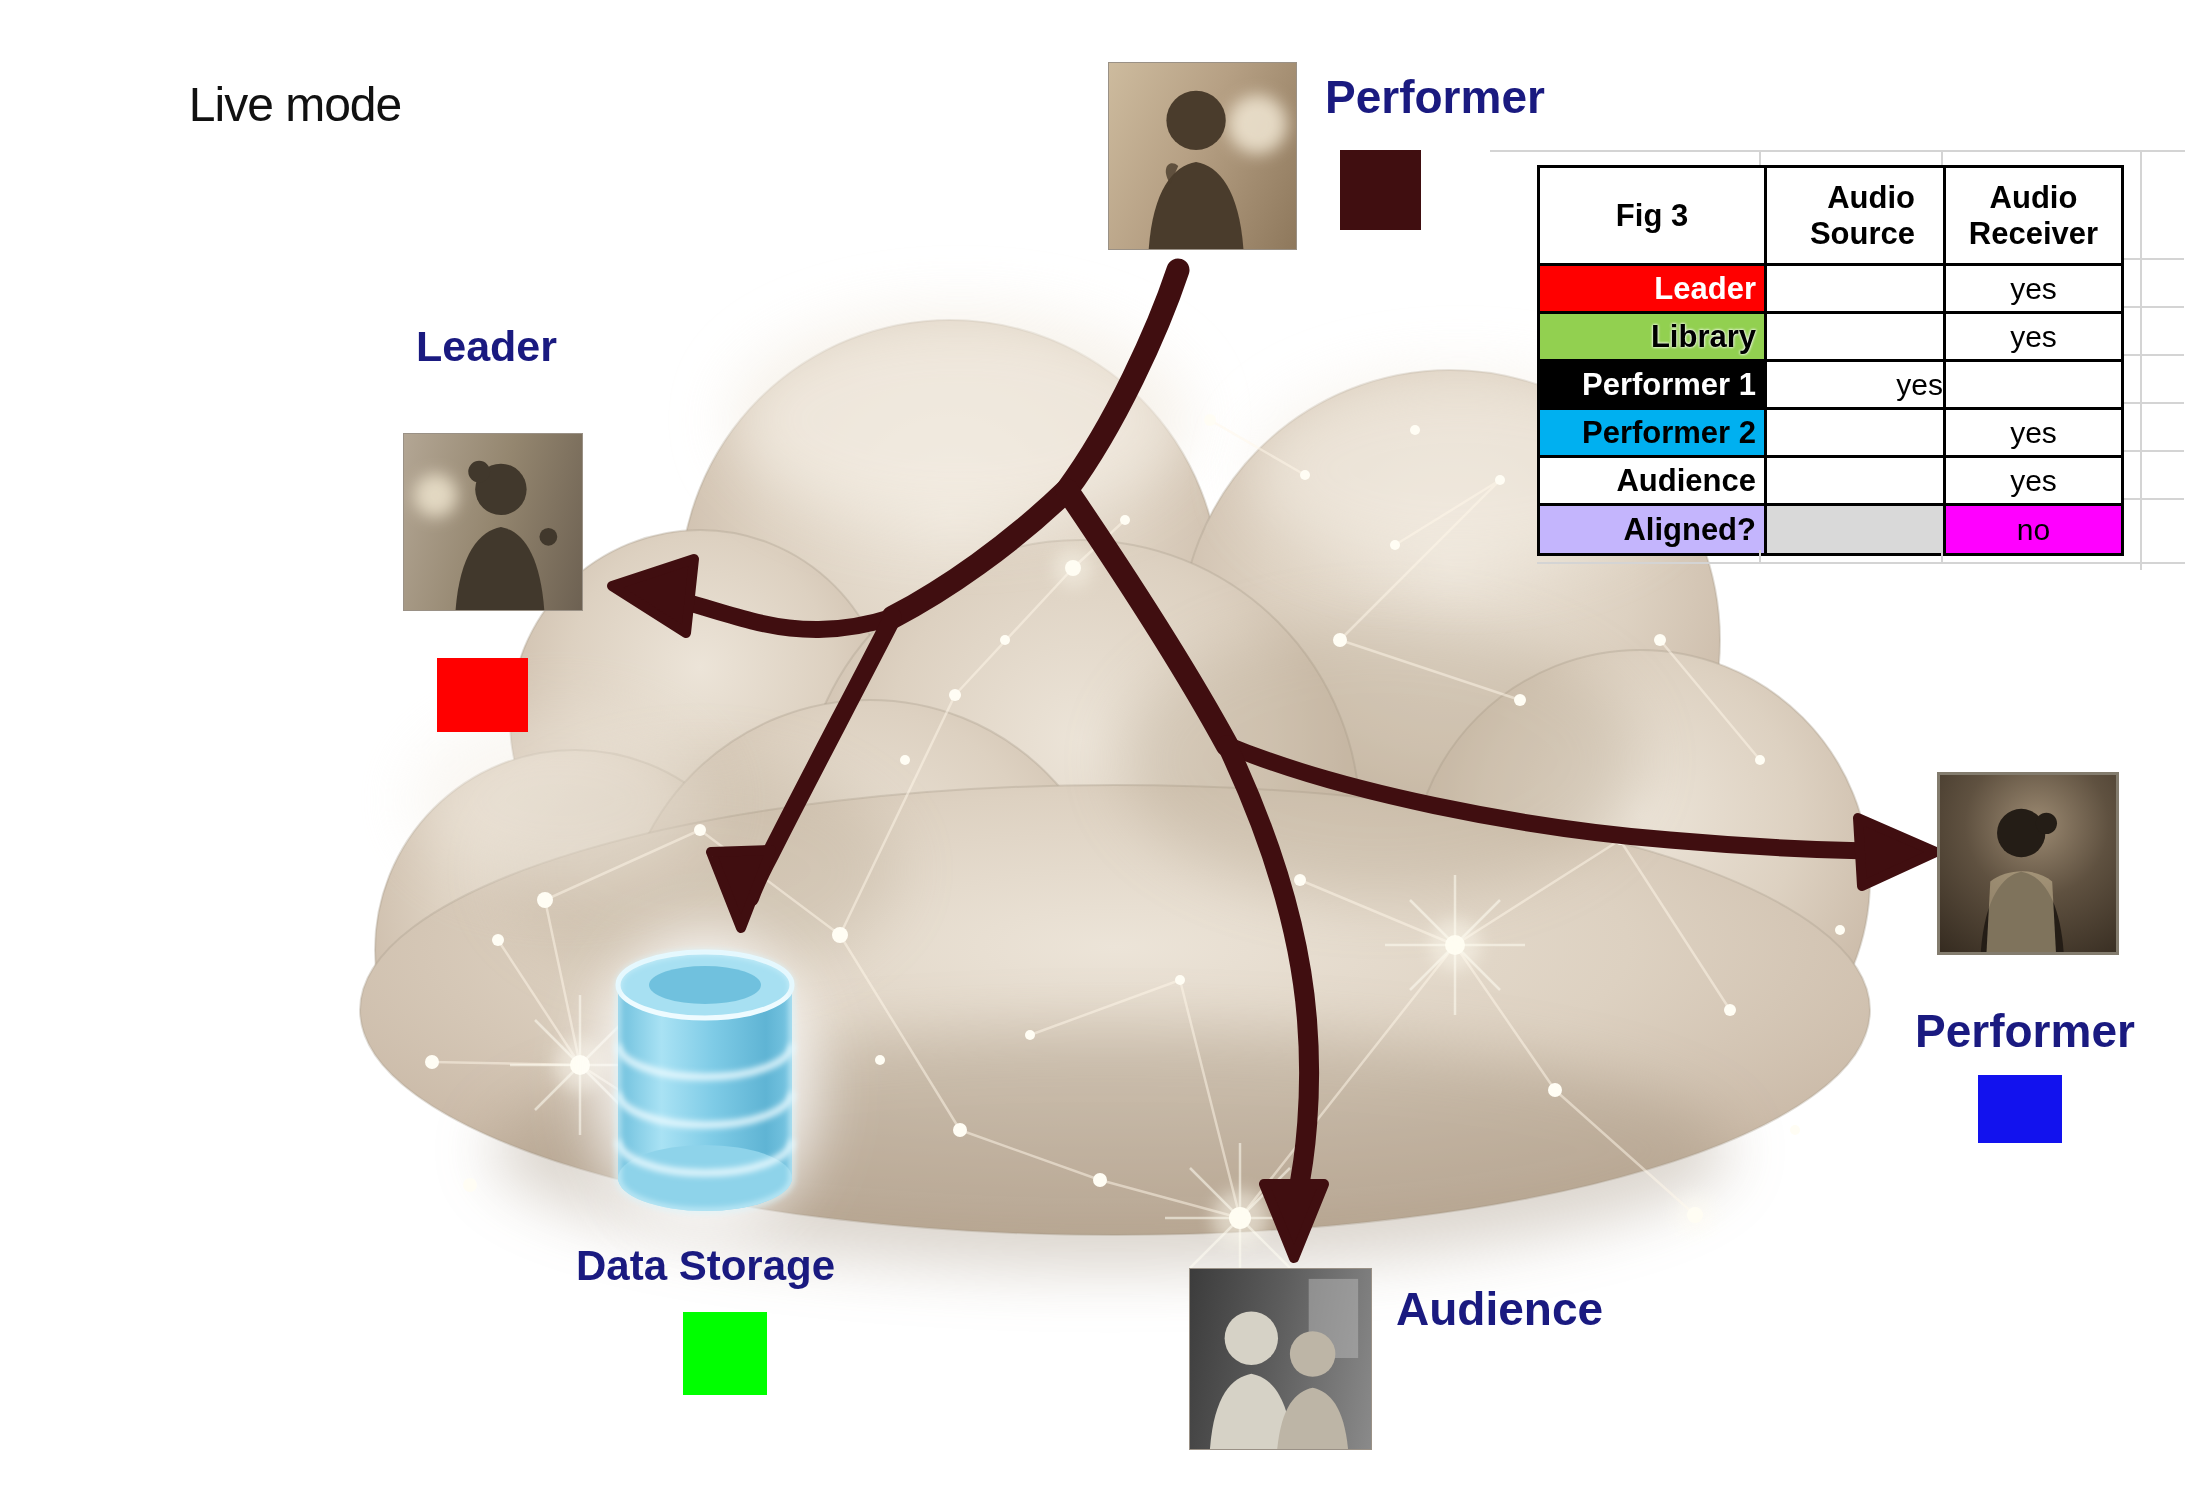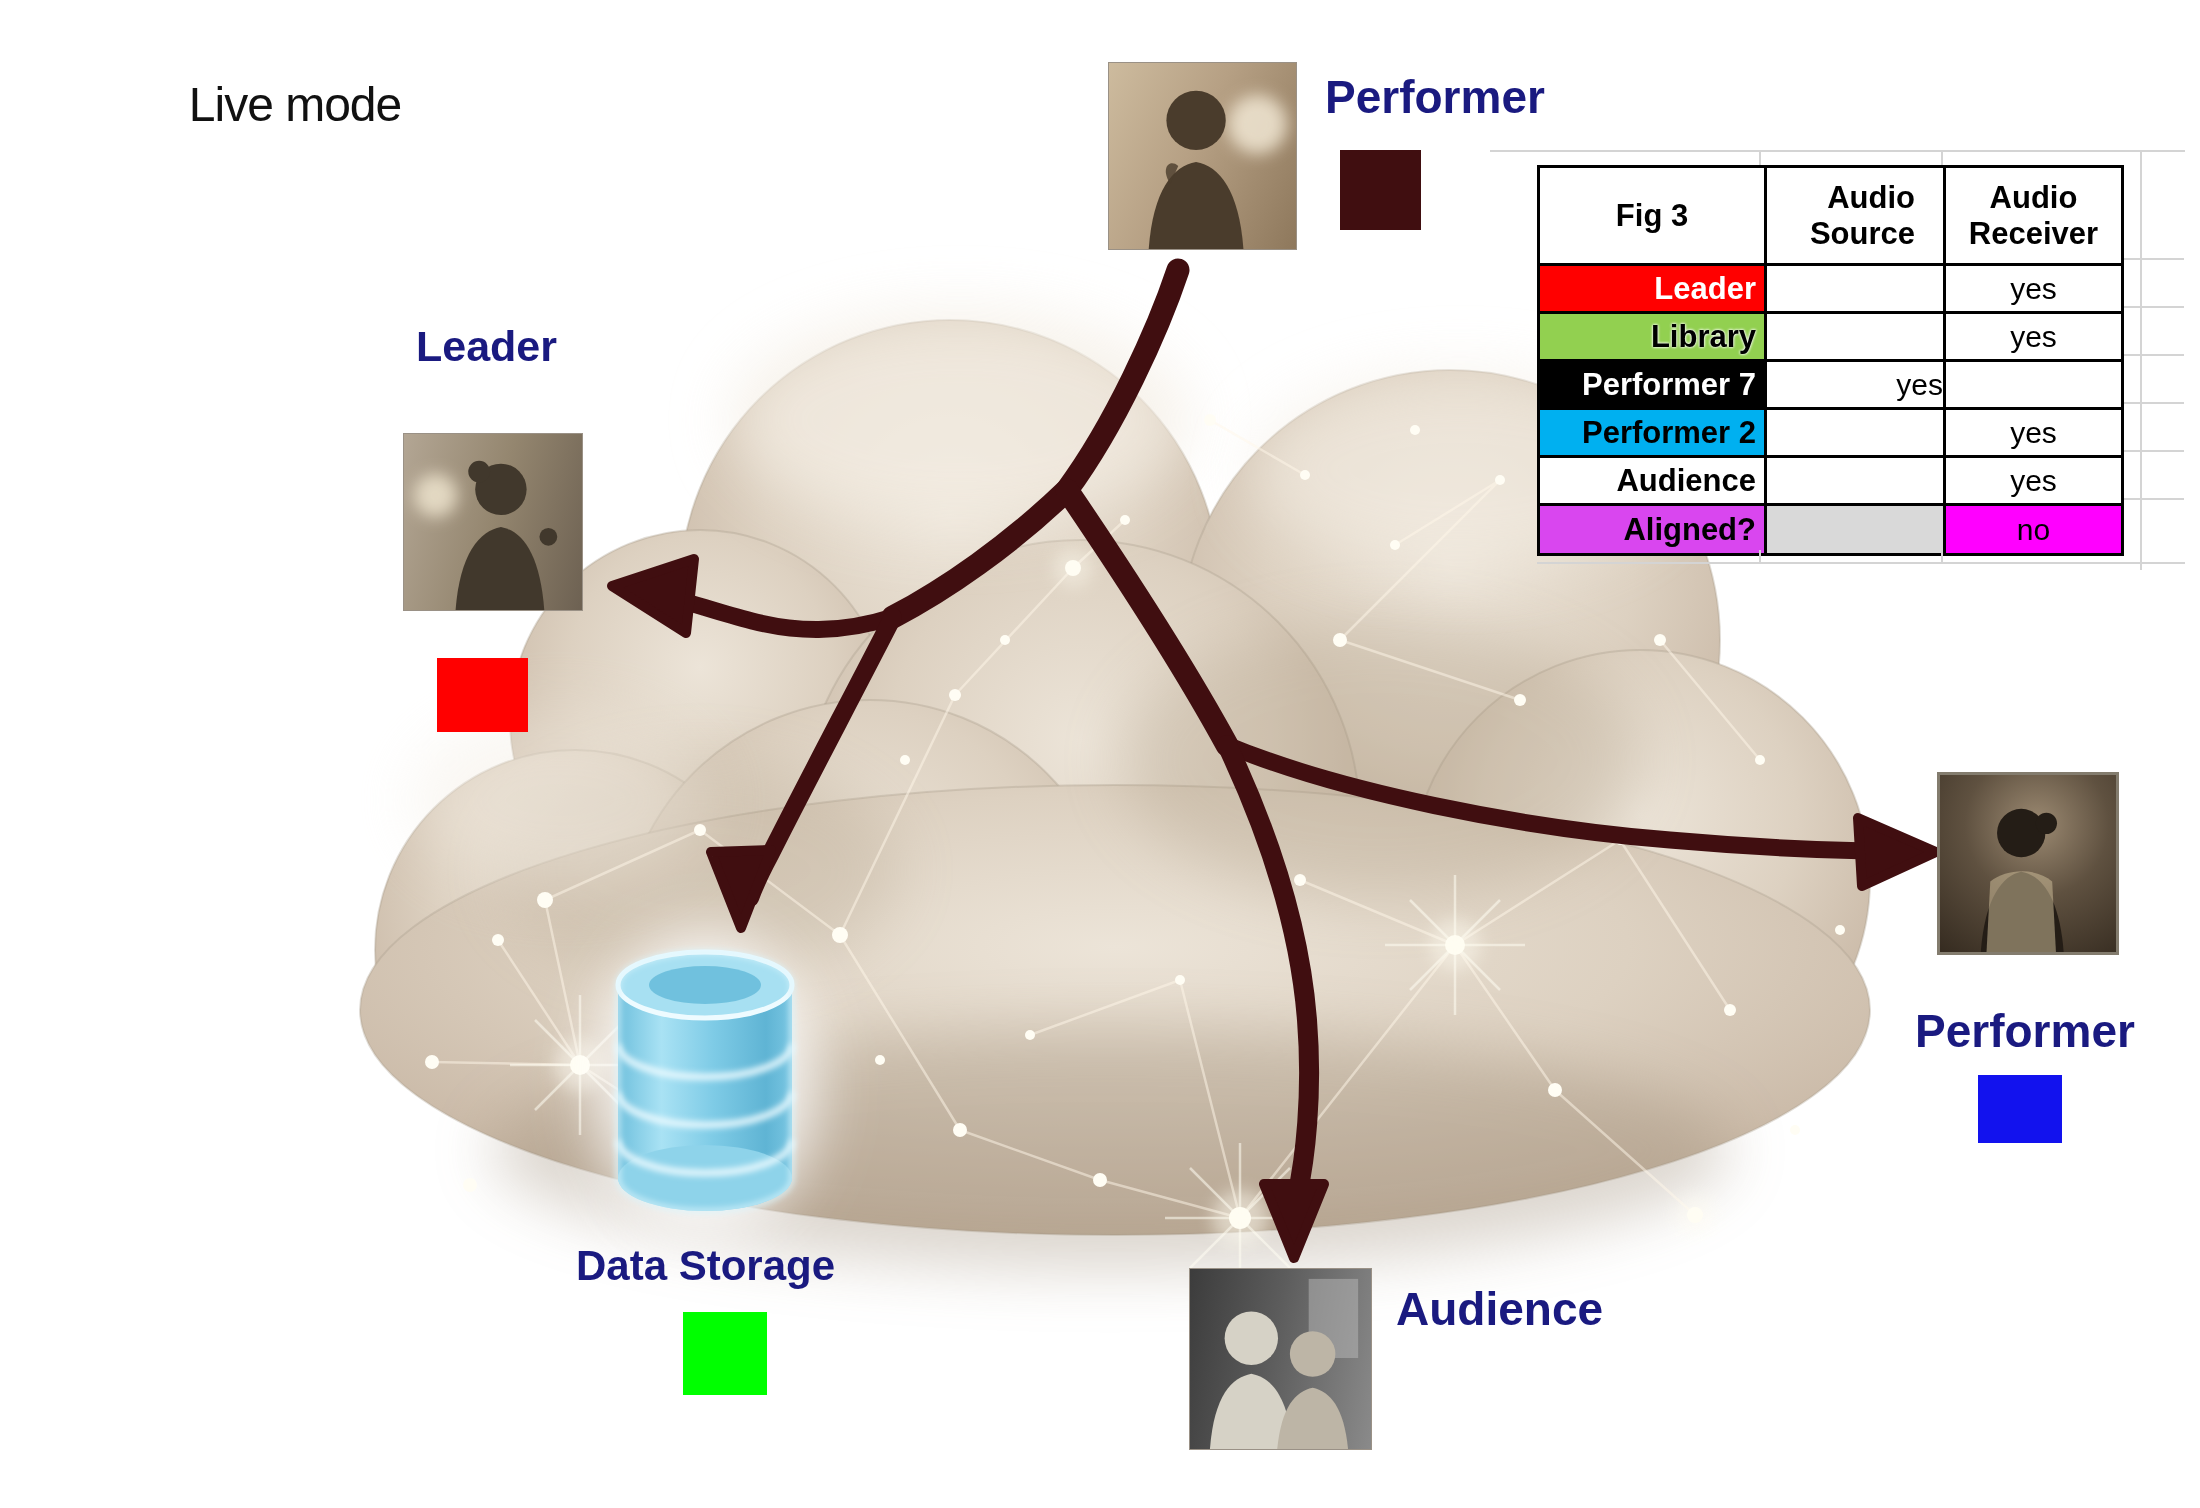--- a/index.html
+++ b/index.html
@@ -272,36 +272,36 @@
     <td class="c0 lblcell" style="background-color: rgb(255, 0, 0); color: rgb(255, 255, 255);">Leader</td>
     <td class="c1 valcell" style="background-color: rgb(255, 255, 255);"></td>
     <td class="c2 valcell" style="background-color: rgb(255, 255, 255);">yes</td>
   </tr>
   <tr>
     <td class="c0 lblcell halo" style="background-color: rgb(146, 208, 80); color: rgb(0, 0, 0);">Library</td>
     <td class="c1 valcell" style="background-color: rgb(255, 255, 255);"></td>
     <td class="c2 valcell" style="background-color: rgb(255, 255, 255);">yes</td>
   </tr>
   <tr>
-    <td class="c0 lblcell" style="background-color: rgb(0, 0, 0); color: rgb(255, 255, 255);">Performer 7</td>
+    <td class="c0 lblcell" style="background-color: rgb(0, 0, 0); color: rgb(255, 255, 255);">Performer 1</td>
     <td class="c1 valcell" style="background-color: rgb(255, 255, 255);">yes</td>
     <td class="c2 valcell" style="background-color: rgb(255, 255, 255);"></td>
   </tr>
   <tr>
     <td class="c0 lblcell" style="background-color: rgb(0, 176, 240); color: rgb(0, 0, 0); margin-left: 20px;">Performer 2</td>
     <td class="c1 valcell" style="background-color: rgb(255, 255, 255);"></td>
     <td class="c2 valcell" style="background-color: rgb(255, 255, 255);">yes</td>
   </tr>
   <tr>
     <td class="c0 lblcell" style="background-color: rgb(255, 255, 255); color: rgb(0, 0, 0);">Audience</td>
     <td class="c1 valcell" style="background-color: rgb(255, 255, 255);"></td>
     <td class="c2 valcell" style="background-color: rgb(255, 255, 255);">yes</td>
   </tr>
   <tr class="last">
-    <td class="c0 lblcell" style="background-color: #d946ef; color: rgb(0, 0, 0);">Aligned?</td>
+    <td class="c0 lblcell" style="background-color: #c4b5fd; color: rgb(0, 0, 0);">Aligned?</td>
     <td class="c1 valcell" style="background-color: rgb(217, 217, 217);"></td>
     <td class="c2 valcell" style="background-color: rgb(255, 0, 255);">no</td>
   </tr>
 </tbody>
   </table>
 
 <div class="grid" style="left:1490px;top:150px;width:695px;height:2px;"></div>
 <div class="grid" style="left:1759px;top:150px;width:2px;height:15px;"></div>
 <div class="grid" style="left:1941px;top:150px;width:2px;height:15px;"></div>
 <div class="grid" style="left:2140px;top:150px;width:2px;height:420px;"></div>

